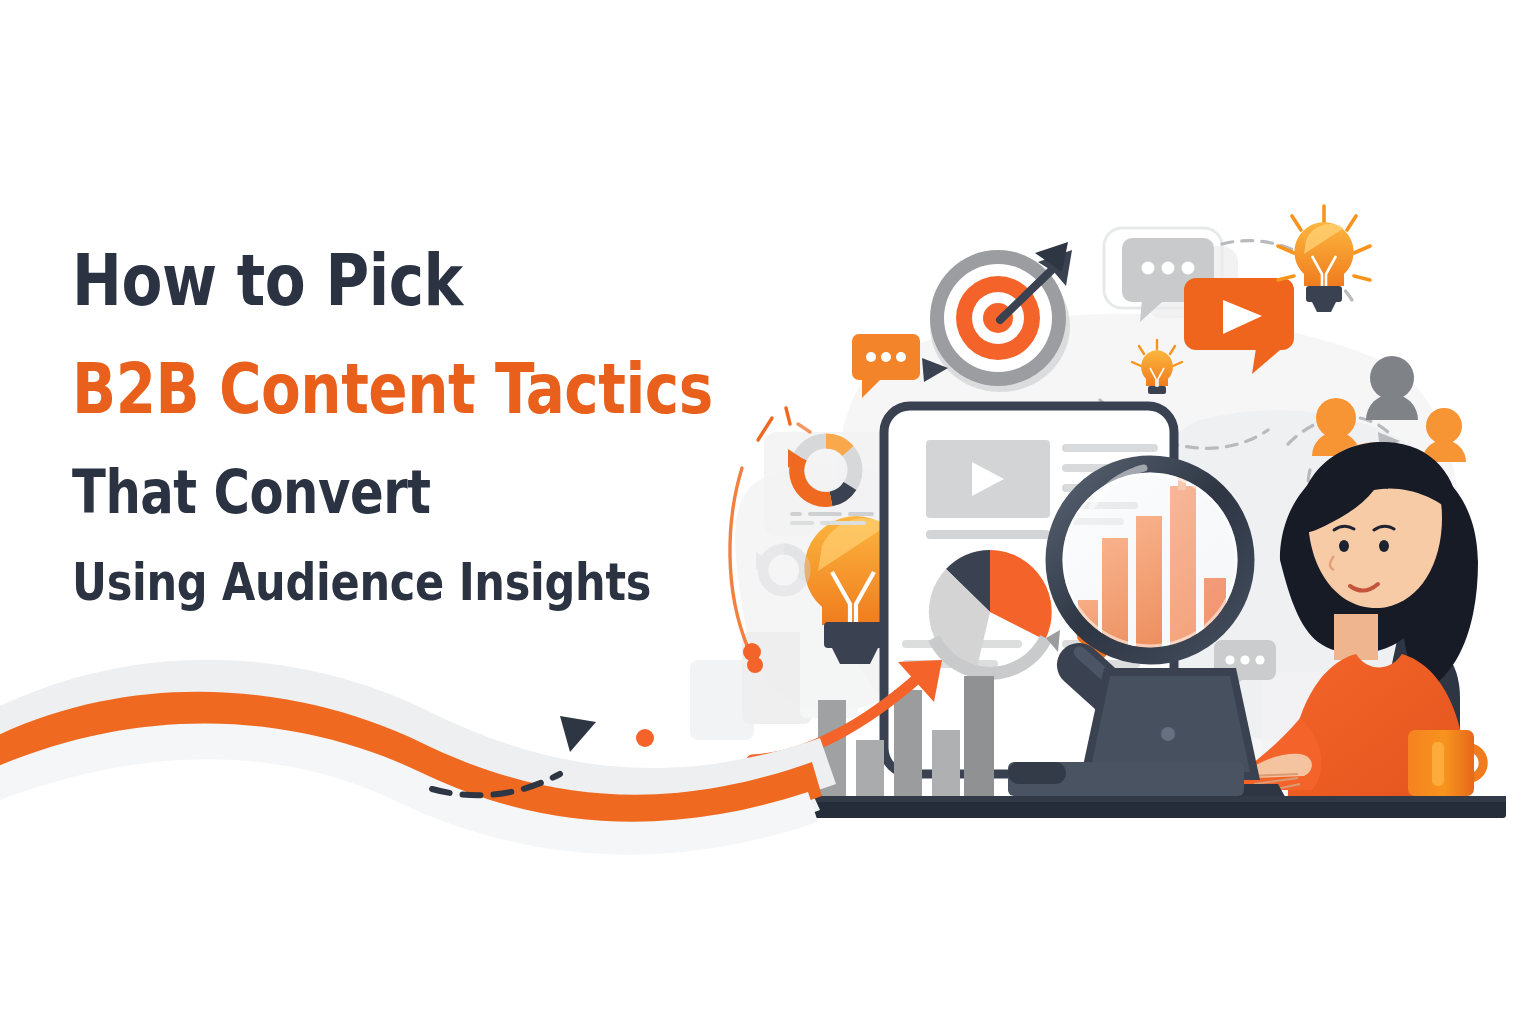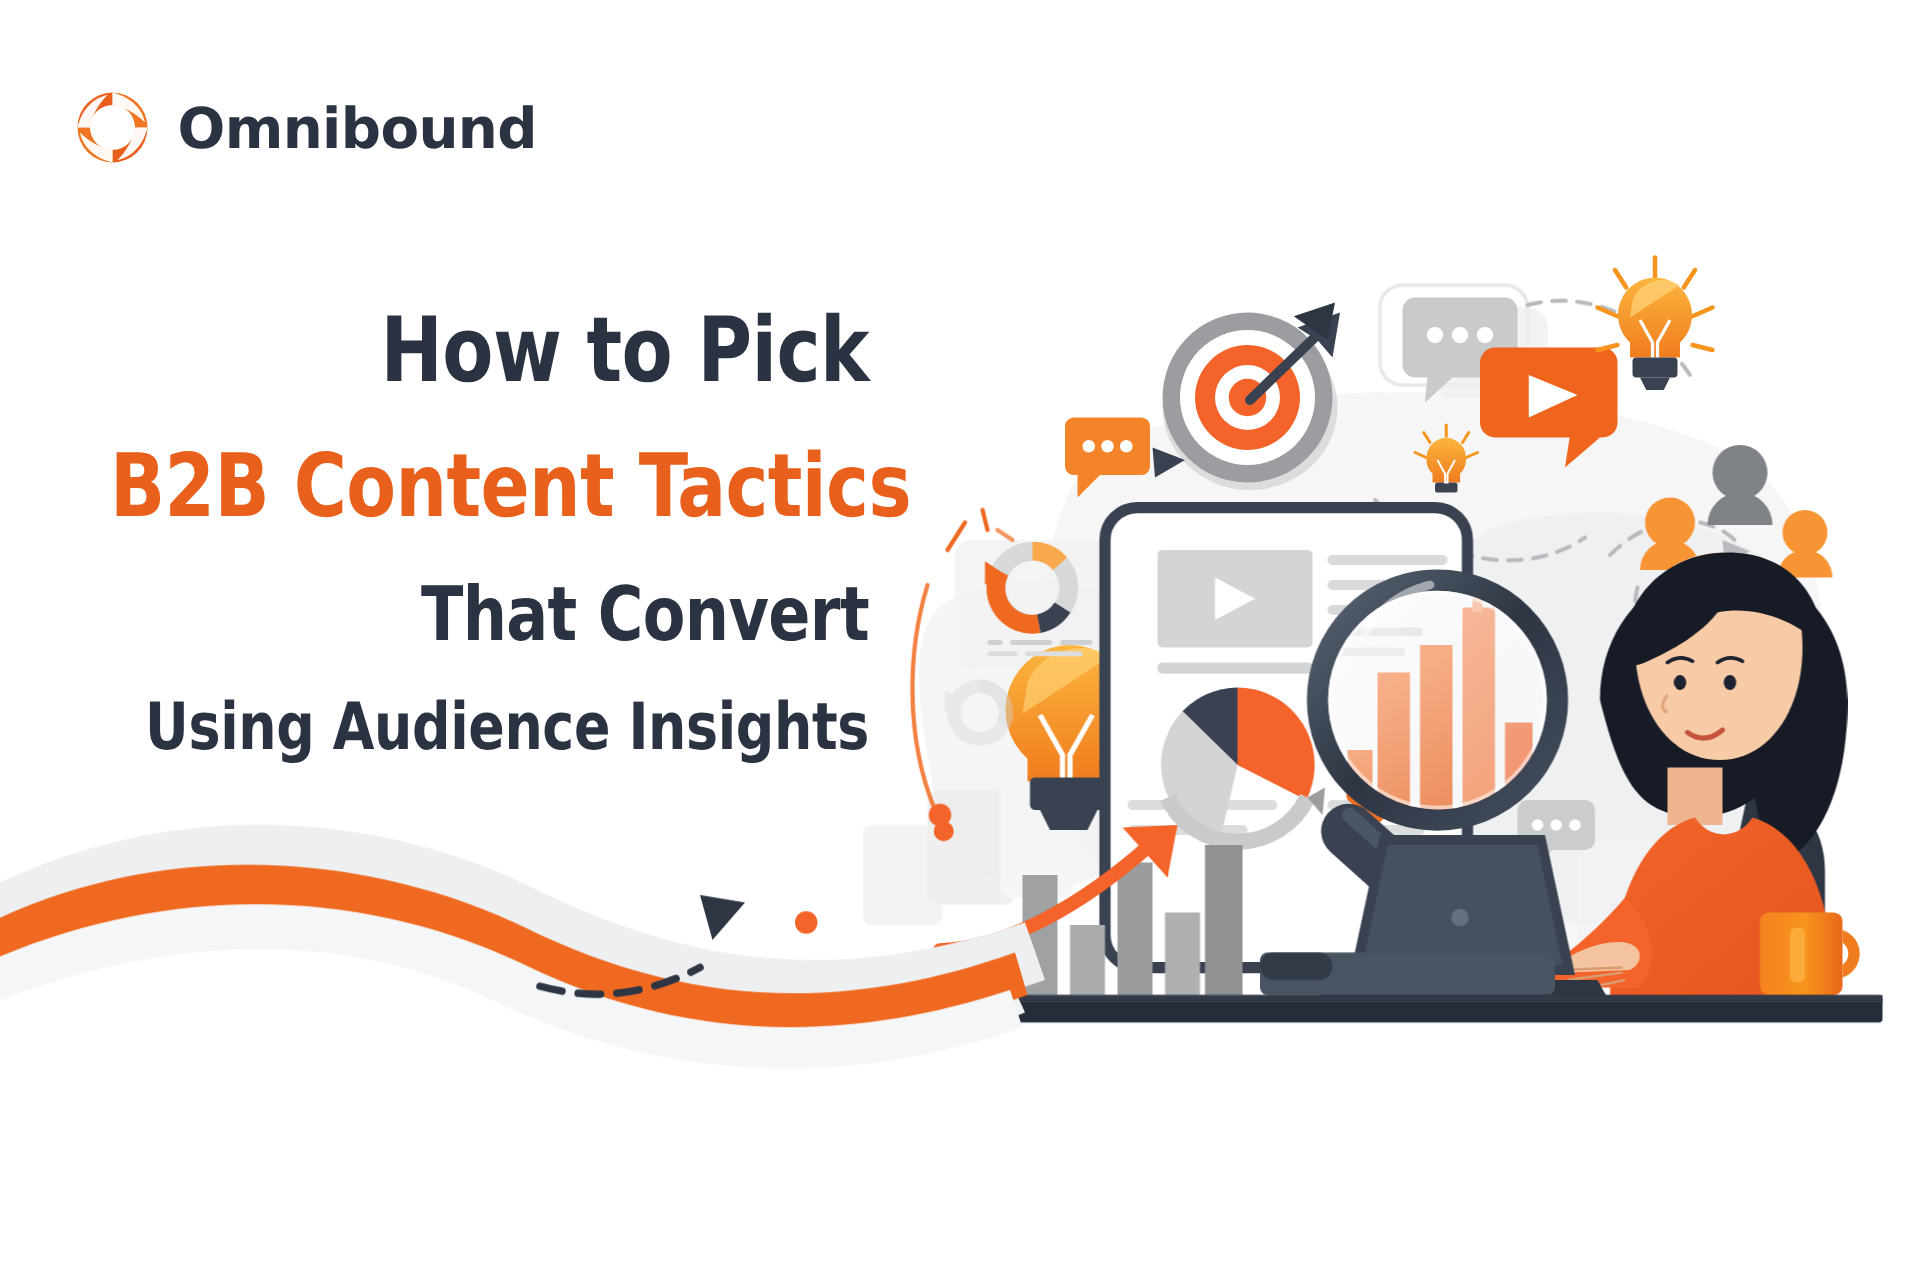--- a/index.html
+++ b/index.html
@@ -15,21 +15,21 @@
   
   .logo { position:absolute; left:56px; top:68px; display:flex; align-items:center; gap:18px; }
   .logo-mark { width:68px; height:68px; position:relative; }
   .logo-text {
     font-family:"DejaVu Sans", sans-serif;
     font-size:45px; font-weight:700; letter-spacing:-0.5px;
     color:#2b3342; line-height:1;
   }
 
   
-  .headline { position:absolute; left:88px; top:244px; width:660px;text-align:right; }
+  .headline { position:absolute; left:72px; top:244px; width:660px; }
   .hl {
     font-family:"DejaVu Sans Condensed","Liberation Sans Narrow","Liberation Sans", sans-serif;
     font-weight:700;
     color:#2b3342;
     line-height:1.0;
     white-space:nowrap;
     transform-origin:left center;
   }
   .hl1 { font-size:72px; letter-spacing:-0.5px; transform:scaleX(0.92); margin-bottom:38px; }
   .hl2 { font-size:70px; color:#e8601c; letter-spacing:-0.5px; transform:scaleX(0.92); margin-bottom:38px; }
@@ -37,39 +37,20 @@
   .hl4 { font-size:52px; letter-spacing:-0.3px; transform:scaleX(0.92); }
 
   
   .art { position:absolute; left:0; top:0; width:1536px; height:1024px; pointer-events:none; }
 </style>
 </head>
 <body>
 
 <div class="stage">
 
-  <div class="logo">
-    <div class="logo-mark">
-      <svg width="68" height="68" viewBox="0 0 68 68">
-        <g>
-          <path d="M34 6 A28 28 0 0 1 62 34 L52 34 A18 18 0 0 0 34 16 Z" fill="#ef7622"></path>
-          <path d="M62 34 A28 28 0 0 1 34 62 L34 52 A18 18 0 0 0 52 34 Z" fill="#e8601c"></path>
-          <path d="M34 62 A28 28 0 0 1 6 34 L16 34 A18 18 0 0 0 34 52 Z" fill="#ef7622"></path>
-          <path d="M6 34 A28 28 0 0 1 34 6 L34 16 A18 18 0 0 0 16 34 Z" fill="#e8601c"></path>
-          <path d="M34 6 C50 10 58 20 60 30 C52 22 44 18 34 16 Z" fill="#ffffff" opacity="0.95"></path>
-          <path d="M62 34 C58 50 48 58 38 60 C46 52 50 44 52 34 Z" fill="#ffffff" opacity="0.95"></path>
-          <path d="M34 62 C18 58 10 48 8 38 C16 46 24 50 34 52 Z" fill="#ffffff" opacity="0.95"></path>
-          <path d="M6 34 C10 18 20 10 30 8 C22 16 18 24 16 34 Z" fill="#ffffff" opacity="0.95"></path>
-          <circle cx="34" cy="34" r="11" fill="#ffffff"></circle>
-          <circle cx="34" cy="34" r="10.5" fill="none" stroke="#ffffff" stroke-width="1"></circle>
-        </g>
-      </svg>
-    </div>
-    <div class="logo-text">Omnibound</div>
-  </div>
 
   <div class="headline">
     <div class="hl hl1">How to Pick</div>
     <div class="hl hl2">B2B Content Tactics</div>
     <div class="hl hl3">That Convert</div>
     <div class="hl hl4">Using Audience Insights</div>
   </div>
 
   <svg class="art" viewBox="0 0 1536 1024">
     <defs>

